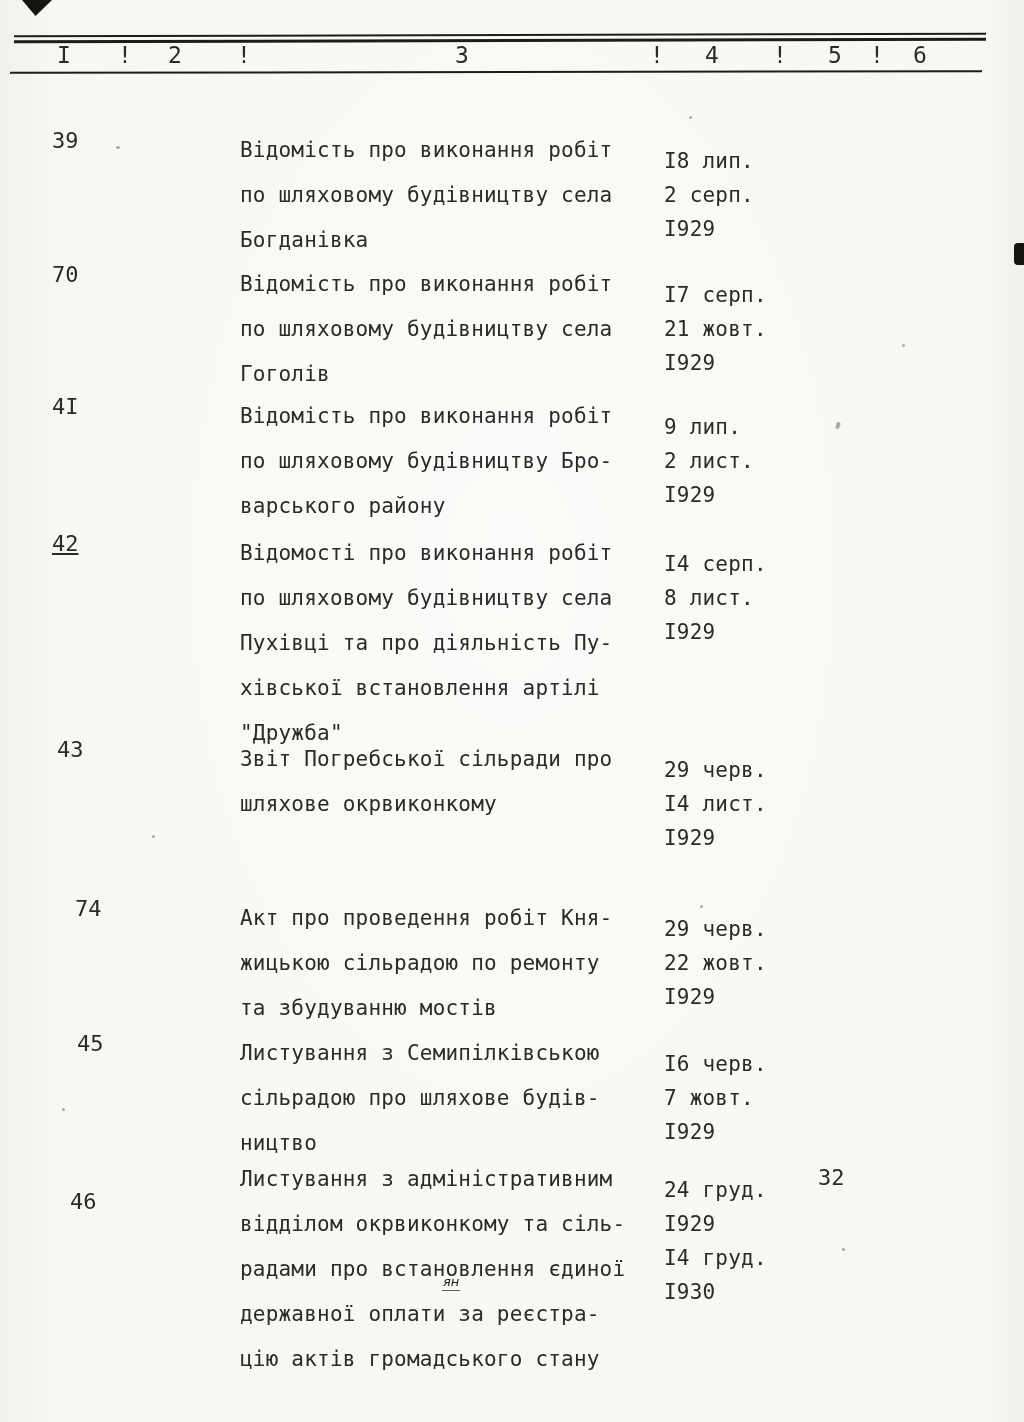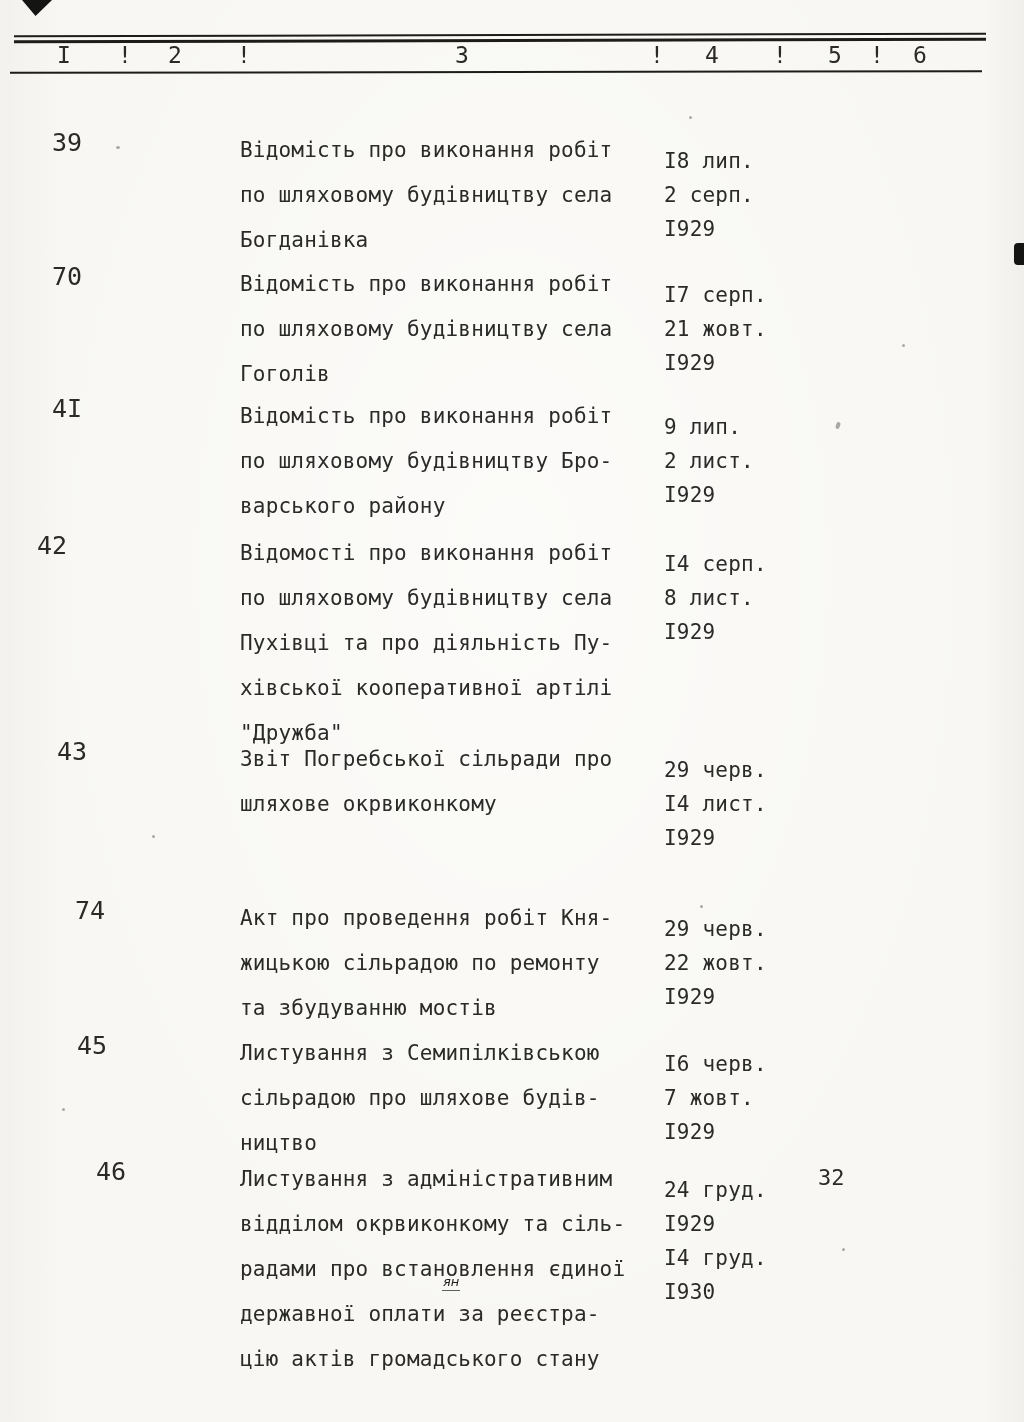--- a/index.html
+++ b/index.html
@@ -24,21 +24,21 @@
   .hdr-cell {
     position: absolute;
     top: 42px;
     font-size: 23px;
     letter-spacing: 0.5px;
   }
   .row { position: absolute; left: 0; width: 1024px; }
   .num {
     position: absolute;
     top: 0;
-    font-size: 25px;
+    font-size: 22px;
   }
   .desc {
     position: absolute;
     left: 240px;
     top: 0;
     width: 430px;
     font-size: 21px;
     line-height: 45px;
     white-space: pre-line;
     letter-spacing: 0.2px;
@@ -144,25 +144,25 @@
     <div class="num" style="left:52px;">4I</div>
     <div class="desc">Відомість про виконання робіт
 по шляховому будівництву Бро-
 варського району</div>
     <div class="dates">9 лип.
 2 лист.
 I929</div>
   </div>
 
   <div class="row" style="top:531px;">
-    <div class="num" style="left:37px;">42</div>
+    <div class="num" style="left:52px;text-decoration:underline;">42</div>
     <div class="desc">Відомості про виконання робіт
 по шляховому будівництву села
 Пухівці та про діяльність Пу-
-хівської кооперативної артілі
+хівської встановлення артілі
 "Дружба"</div>
     <div class="dates">I4 серп.
 8 лист.
 I929</div>
   </div>
 
   <div class="row" style="top:737px;">
     <div class="num" style="left:57px;">43</div>
     <div class="desc">Звіт Погребської сільради про
 шляхове окрвиконкому</div>
@@ -185,21 +185,21 @@
     <div class="num" style="left:77px;">45</div>
     <div class="desc">Листування з Семипілківською
 сільрадою про шляхове будів-
 ництво</div>
     <div class="dates">I6 черв.
 7 жовт.
 I929</div>
   </div>
 
   <div class="row" style="top:1157px;">
-    <div class="num" style="left:96px;">46</div>
+    <div class="num" style="left:70px;margin-top:32px;">46</div>
     <div class="desc">Листування з адміністративним
 відділом окрвиконкому та сіль-
 радами про встановлення єдиної
 державної оплати за реєстра-
 цію актів громадського стану</div>
     <div class="dates">24 груд.
 I929
 I4 груд.
 I930</div>
     <div class="note">32</div>

